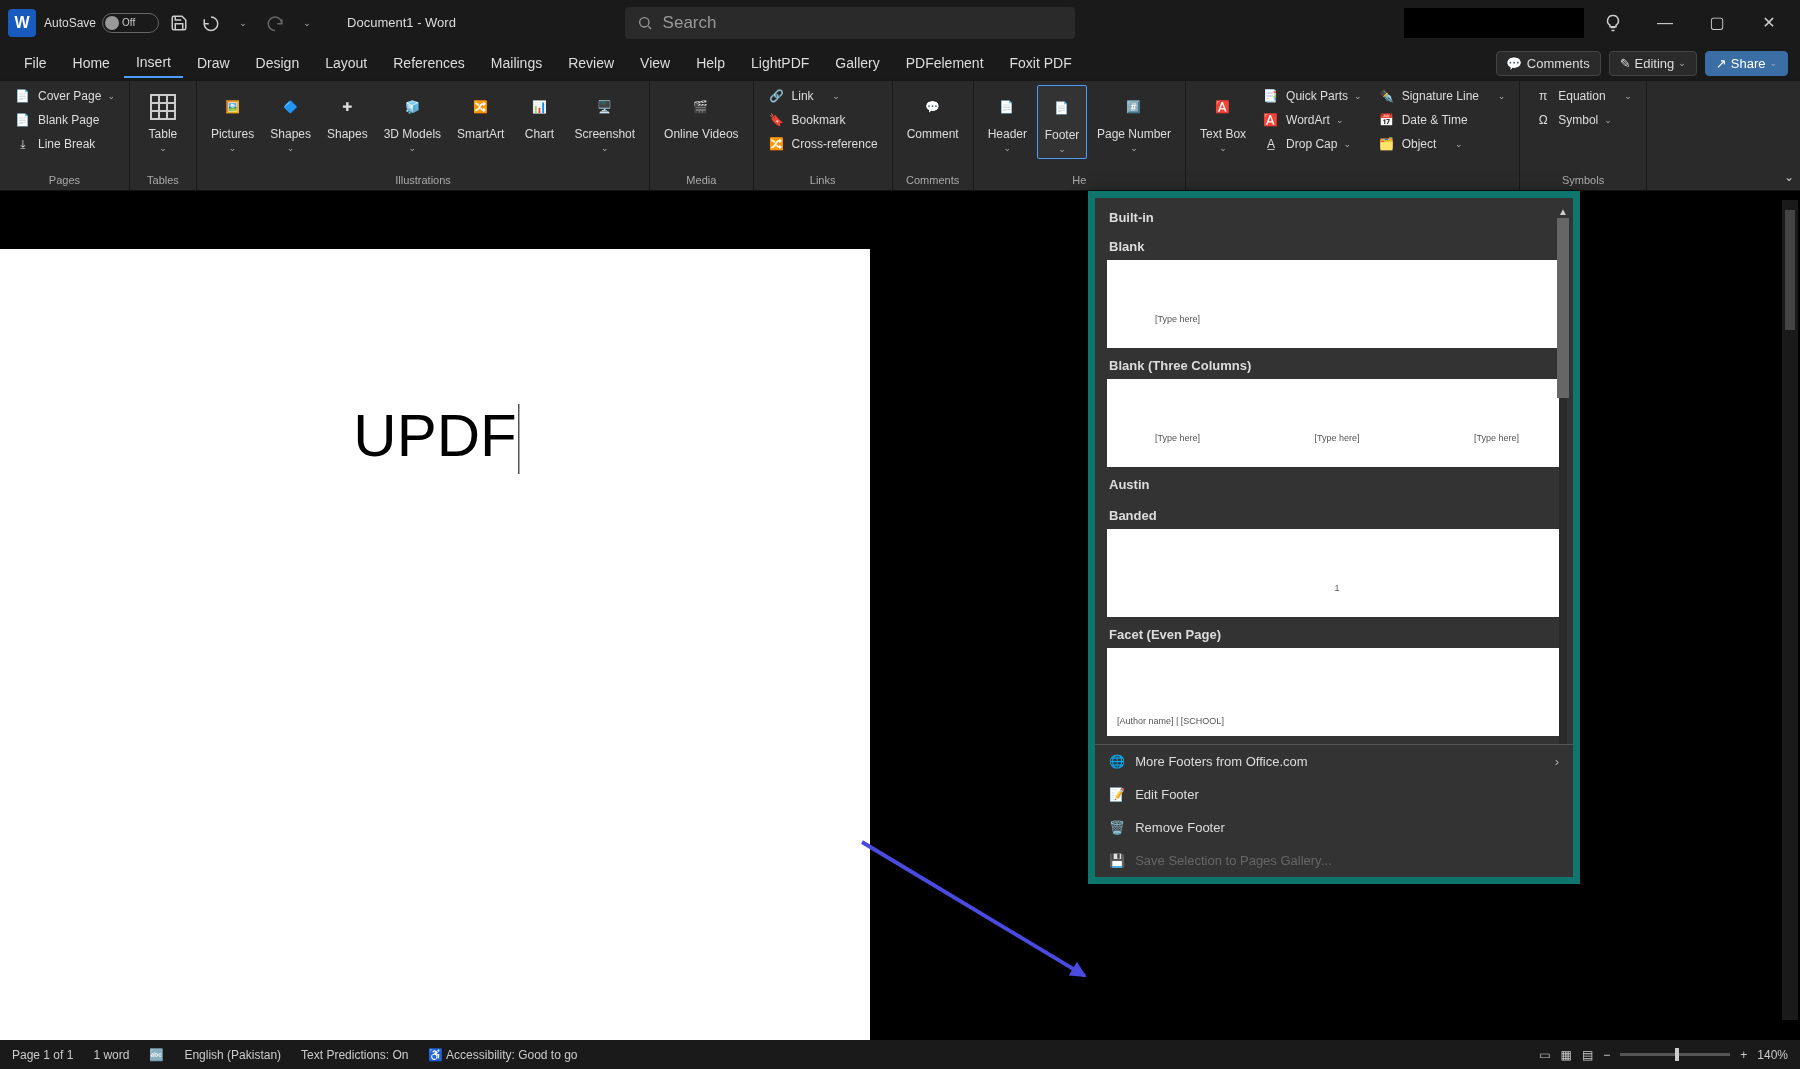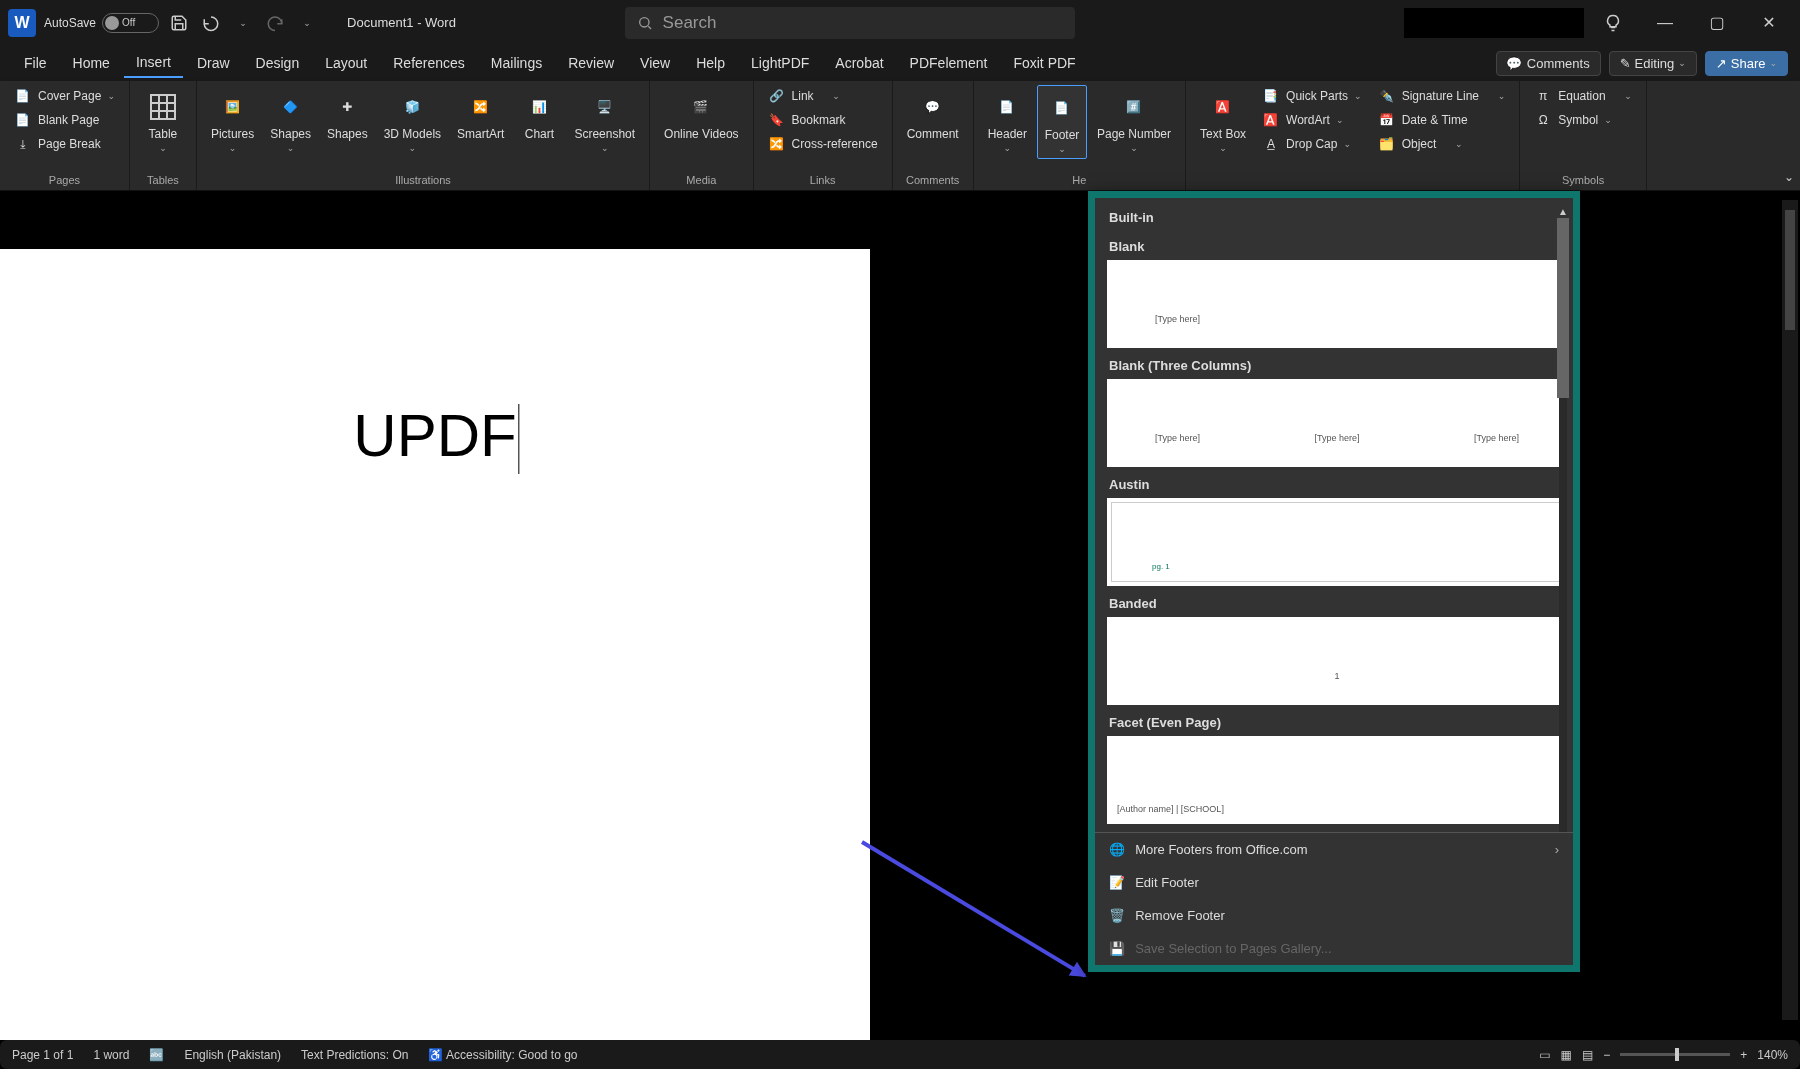--- a/index.html
+++ b/index.html
@@ -65,21 +65,21 @@
 .austin-inner { width:100%; height:100%; border:1px solid #ccc; position:relative; }
 .austin-text { position:absolute; bottom:10px; left:40px; font-size:8px; color:#0a7a5a; }
 .gallery-preview.banded { display:flex; align-items:flex-end; justify-content:center; padding-bottom:24px; }
 .gallery-preview.facet { display:flex; align-items:flex-end; padding:0 0 10px 10px; }
 .gallery-bottom { border-top:1px solid #555; }
 .gallery-action { display:flex; align-items:center; gap:10px; padding:9px 14px; font-size:13px; color:#ddd; cursor:pointer; }
 .gallery-action.disabled { color:#666; }
 .gallery-action .chevr { margin-left:auto; color:#aaa; }
 
 
-.statusbar { position:absolute; bottom:0; left:0; right:0; height:29px; background:#1a1a1a; display:flex; align-items:center; padding:0 12px; gap:20px; font-size:12px; color:#ccc;border-radius:7px; }
+.statusbar { position:absolute; bottom:0; left:0; right:0; height:29px; background:#1a1a1a; display:flex; align-items:center; padding:0 12px; gap:20px; font-size:12px; color:#ccc; }
 .statusbar-right { margin-left:auto; display:flex; align-items:center; gap:10px; }
 .zoom-slider { width:110px; height:3px; background:#555; position:relative; }
 .zoom-knob { position:absolute; left:55px; top:-5px; width:4px; height:13px; background:#ccc; }
 
 
 .vscroll { position:absolute; right:2px; top:200px; width:16px; height:820px; background:#1a1a1a; }
 .vscroll-thumb { position:absolute; top:10px; left:3px; width:10px; height:120px; background:#444; }
 
 
 .ribbon-collapse { position:absolute; right:6px; top:170px; color:#ccc; font-size:12px; cursor:pointer; }
@@ -150,21 +150,21 @@
   <div class="tab active">Insert</div>
   <div class="tab">Draw</div>
   <div class="tab">Design</div>
   <div class="tab">Layout</div>
   <div class="tab">References</div>
   <div class="tab">Mailings</div>
   <div class="tab">Review</div>
   <div class="tab">View</div>
   <div class="tab">Help</div>
   <div class="tab">LightPDF</div>
-  <div class="tab">Acrobat</div>
+  <div class="tab">Gallery</div>
   <div class="tab">PDFelement</div>
   <div class="tab">Foxit PDF</div>
   <div class="tabs-right">
     <div class="pill">💬 <span>Comments</span></div>
     <div class="pill">✎ <span>Editing</span> <span class="chev">⌄</span></div>
     <div class="pill share">↗ <span>Share</span> <span class="chev">⌄</span></div>
   </div>
 </div>
 
 <div class="ribbon">
@@ -176,21 +176,21 @@
             <span class="ribbon-icon">📄</span>
             <span>Cover Page</span> 
             <span class="chev">⌄</span>
           </div>
         <div class="ribbon-small">
             <span class="ribbon-icon">📄</span>
             <span>Blank Page</span>
           </div>
         <div class="ribbon-small">
             <span class="ribbon-icon">⤓</span>
-            <span>Page Break</span>
+            <span>Line Break</span>
           </div>
       </div>
     </div>
     <div class="ribbon-group-label">Pages</div>
   </div>
 
   <div class="ribbon-group">
     <div class="ribbon-group-content">
       <div class="ribbon-item">
           <span class="ribbon-icon lg">
@@ -379,25 +379,20 @@
       </div>
 
     <div class="gallery-item-label">Blank (Three Columns)</div>
     <div class="gallery-preview low3">
       <span>[Type here]</span>
         <span>[Type here]</span>
         <span>[Type here]</span>
     </div>
 
     <div class="gallery-item-label">Austin</div>
-    <div class="gallery-preview austin">
-        <div class="austin-inner">
-          <span class="austin-text">pg. 1</span>
-        </div>
-      </div>
 
     <div class="gallery-item-label">Banded</div>
     <div class="gallery-preview banded">
         <span>1</span>
       </div>
 
     <div class="gallery-item-label">Facet (Even Page)</div>
     <div class="gallery-preview facet">
         <span>[Author name] | [SCHOOL]</span>
       </div>

